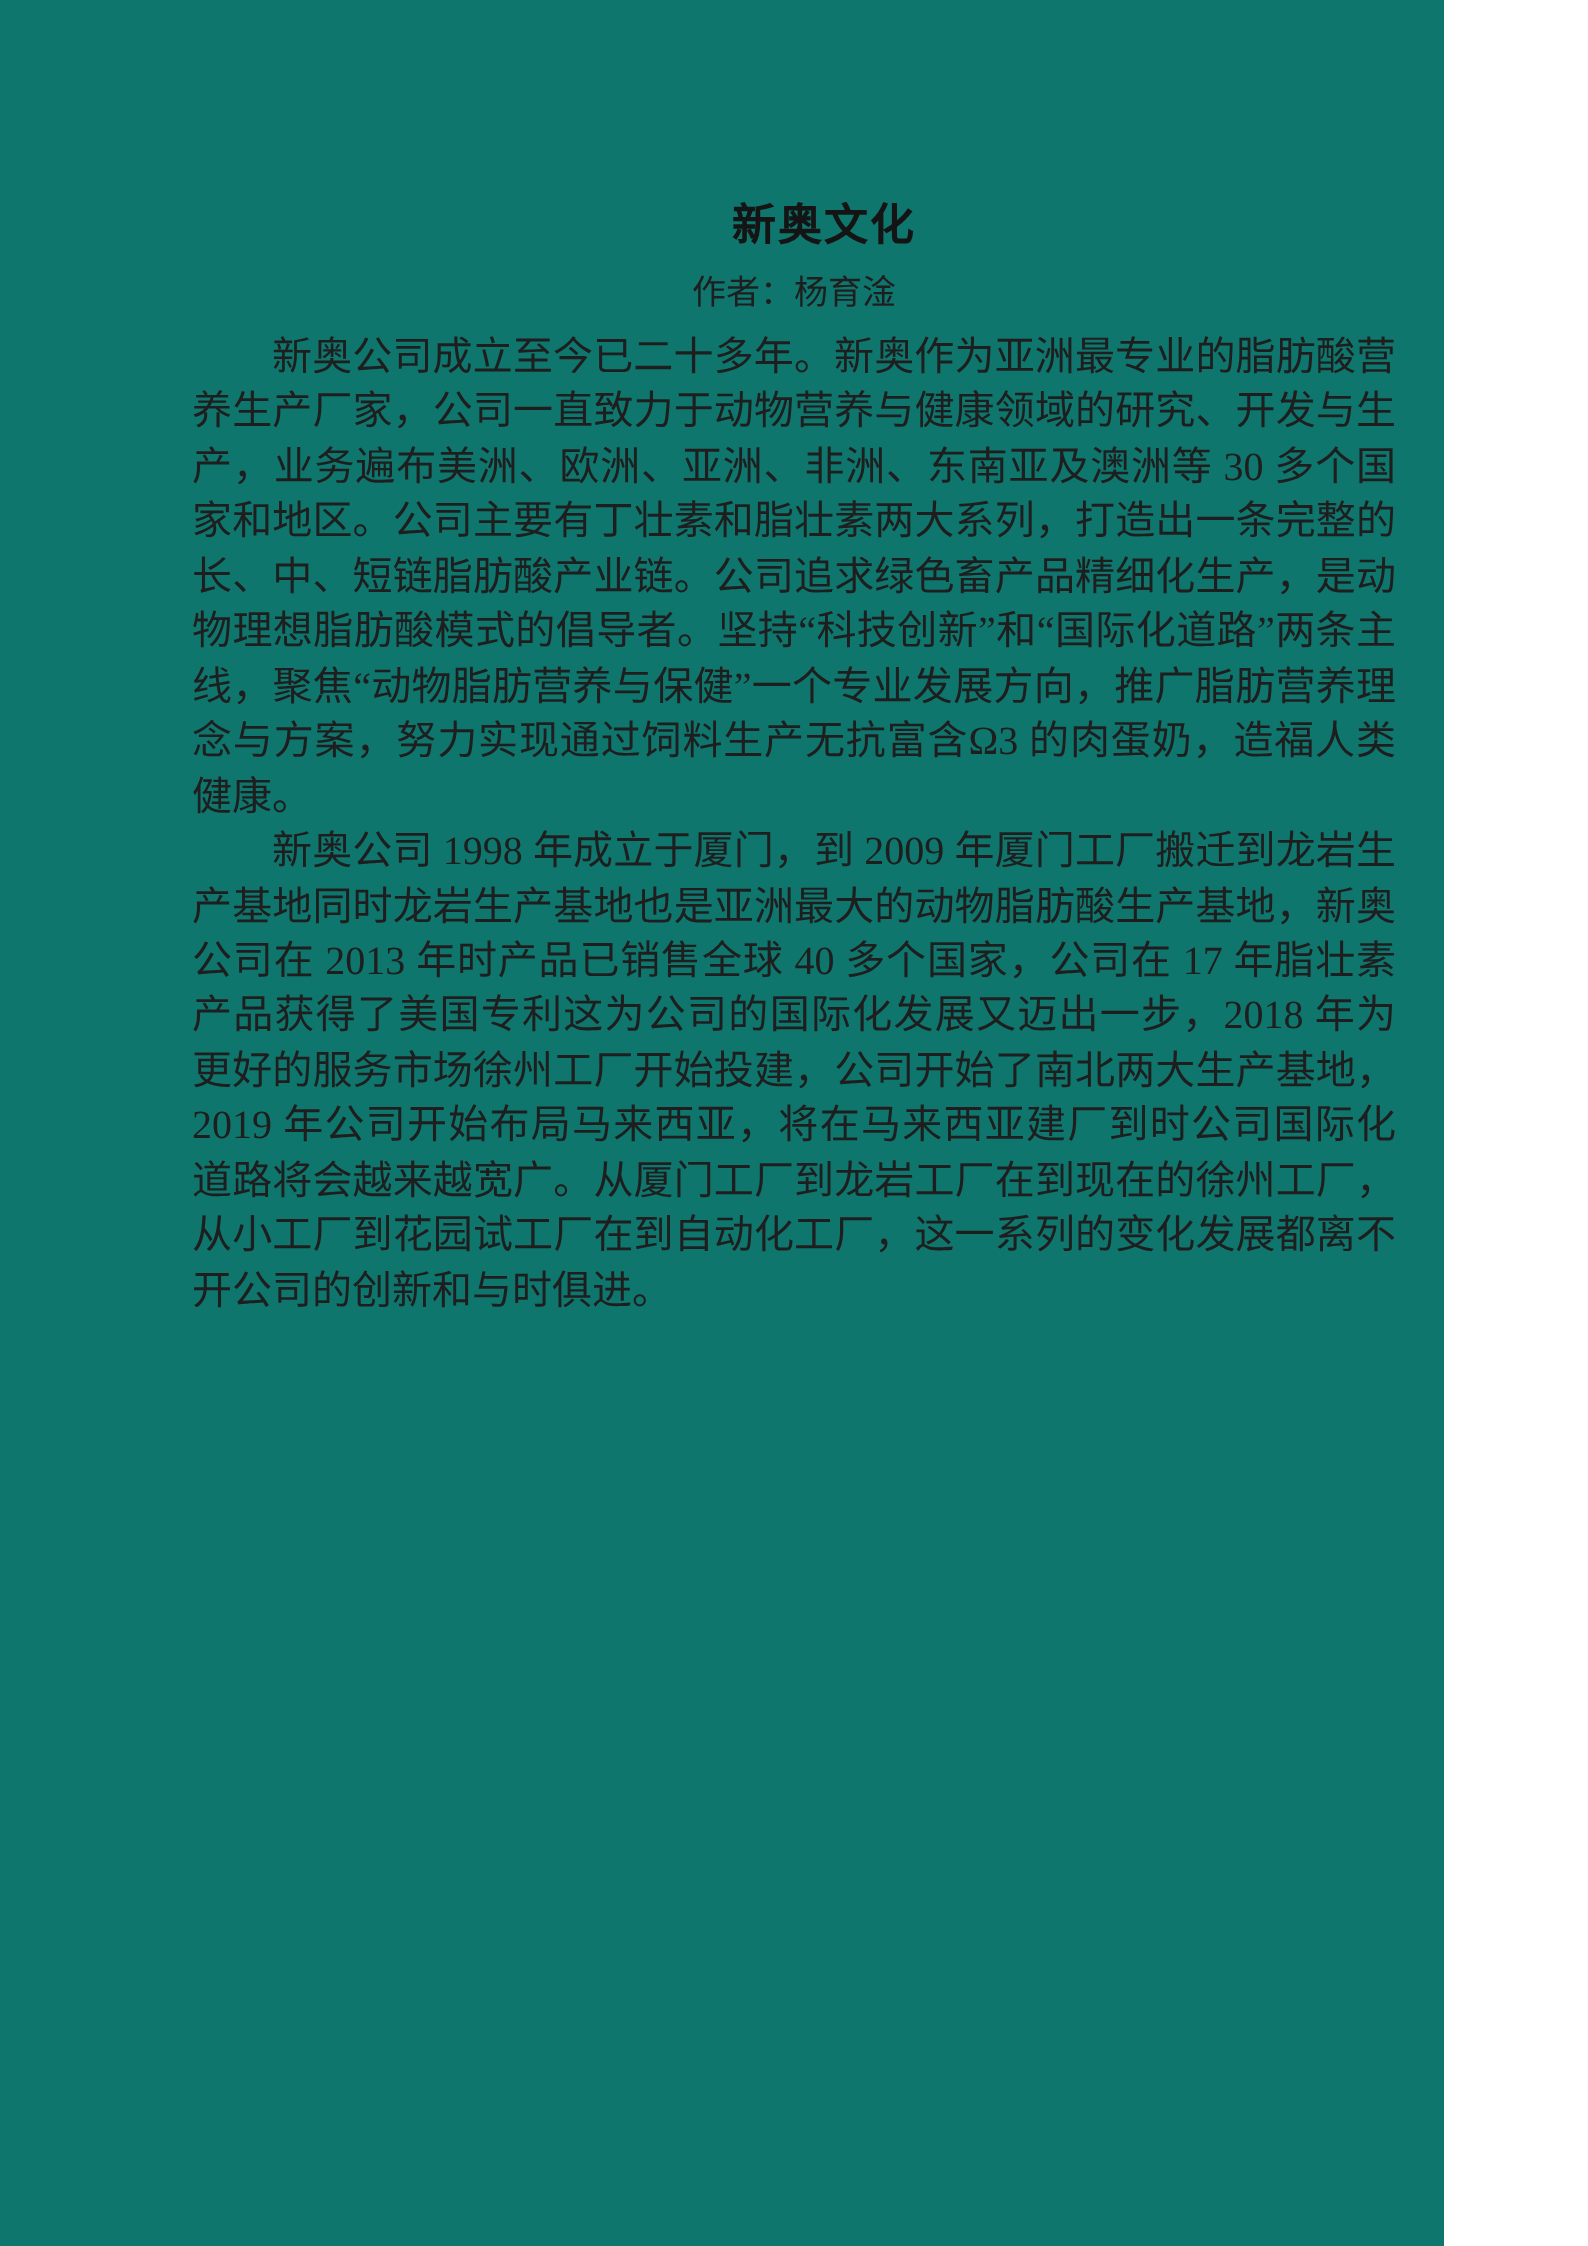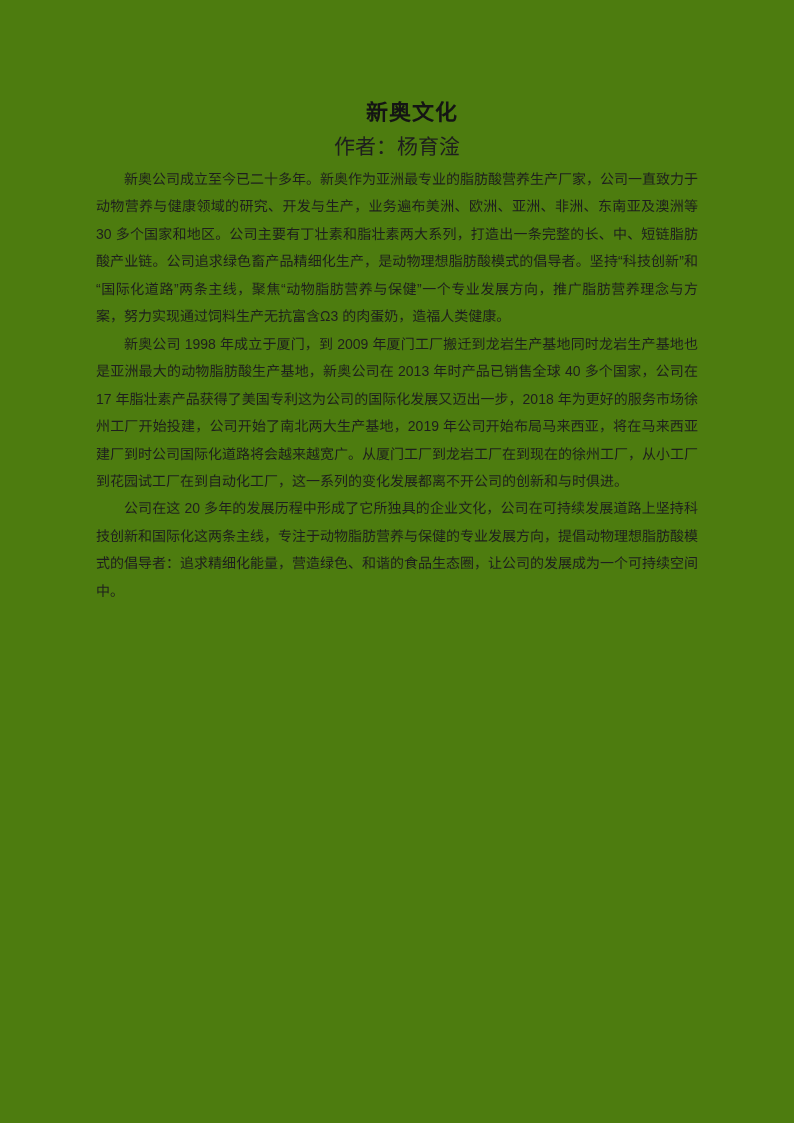--- a/index.html
+++ b/index.html
@@ -2,66 +2,65 @@
 <html lang="zh-CN"><head>
 <meta charset="utf-8">
 <style>
   html, body {
     margin: 0;
     padding: 0;
     background: #ffffff;
   }
   .page {
     position: relative;
-    width: 794px;
+    width: 722px;
     height: 1123px;
-    background: #4d7c0f;
+    background: #0f766e;
     overflow: hidden;
-    font-family: Liberation Sans, sans-serif;
+    font-family: Liberation Serif, serif;
     color: #1e1e1e;
   }
   .content {
     position: absolute;
     left: 96px;
     top: 98px;
     width: 602px;
   }
   .doc-title {
     margin: 0 0 7px 0;
     padding-left: 30px; 
     font-size: 22px;
     font-weight: bold;
     text-align: center;
     line-height: 30px;
     letter-spacing: 1px;
     color: #141414;
   }
   .author-line {
     margin: 0 0 7px 0;
-    font-size: 21px;
+    font-size: 17px;
     text-align: center;
     line-height: 24px;
     color: #1e1e1e;
   }
   .doc-body p {
     margin: 0;
-    font-size: 14px;
+    font-size: 20px;
     line-height: 27.45px;
     text-align: justify;
     text-justify: inter-ideograph;
     text-indent: 2em;
     color: #1e1e1e;
   }
 </style>
 </head>
 <body>
 
 <div class="page">
   <div class="content">
     <h1 class="doc-title">新奥文化</h1>
     <div class="author-line">作者：杨育淦</div>
     <div class="doc-body">
       <p>新奥公司成立至今已二十多年。新奥作为亚洲最专业的脂肪酸营养生产厂家，公司一直致力于动物营养与健康领域的研究、开发与生产，业务遍布美洲、欧洲、亚洲、非洲、东南亚及澳洲等 30 多个国家和地区。公司主要有丁壮素和脂壮素两大系列，打造出一条完整的长、中、短链脂肪酸产业链。公司追求绿色畜产品精细化生产，是动物理想脂肪酸模式的倡导者。坚持“科技创新”和“国际化道路”两条主线，聚焦“动物脂肪营养与保健”一个专业发展方向，推广脂肪营养理念与方案，努力实现通过饲料生产无抗富含Ω3 的肉蛋奶，造福人类健康。</p>
       <p>新奥公司 1998 年成立于厦门，到 2009 年厦门工厂搬迁到龙岩生产基地同时龙岩生产基地也是亚洲最大的动物脂肪酸生产基地，新奥公司在 2013 年时产品已销售全球 40 多个国家，公司在 17 年脂壮素产品获得了美国专利这为公司的国际化发展又迈出一步，2018 年为更好的服务市场徐州工厂开始投建，公司开始了南北两大生产基地，2019 年公司开始布局马来西亚，将在马来西亚建厂到时公司国际化道路将会越来越宽广。从厦门工厂到龙岩工厂在到现在的徐州工厂，从小工厂到花园试工厂在到自动化工厂，这一系列的变化发展都离不开公司的创新和与时俱进。</p>
-      <p>公司在这 20 多年的发展历程中形成了它所独具的企业文化，公司在可持续发展道路上坚持科技创新和国际化这两条主线，专注于动物脂肪营养与保健的专业发展方向，提倡动物理想脂肪酸模式的倡导者：追求精细化能量，营造绿色、和谐的食品生态圈，让公司的发展成为一个可持续空间中。</p>
     </div>
   </div>
 </div>
 
 </body></html>

